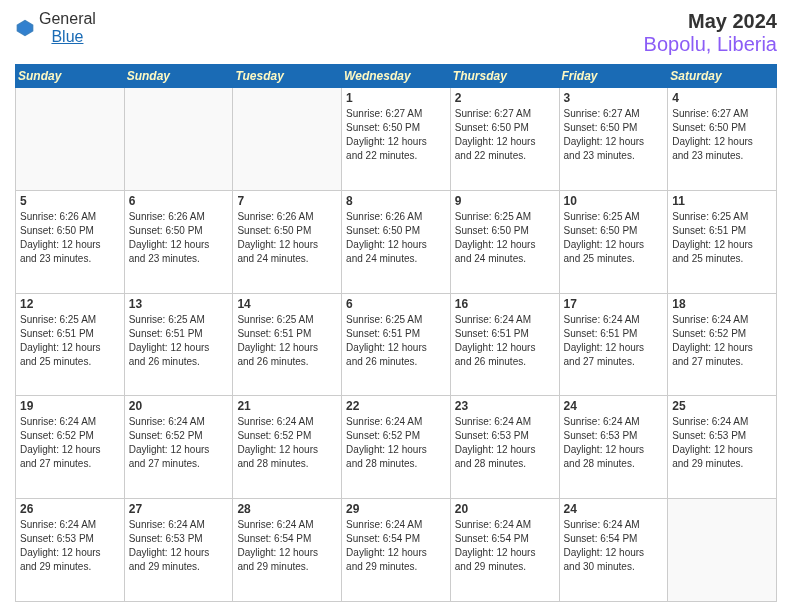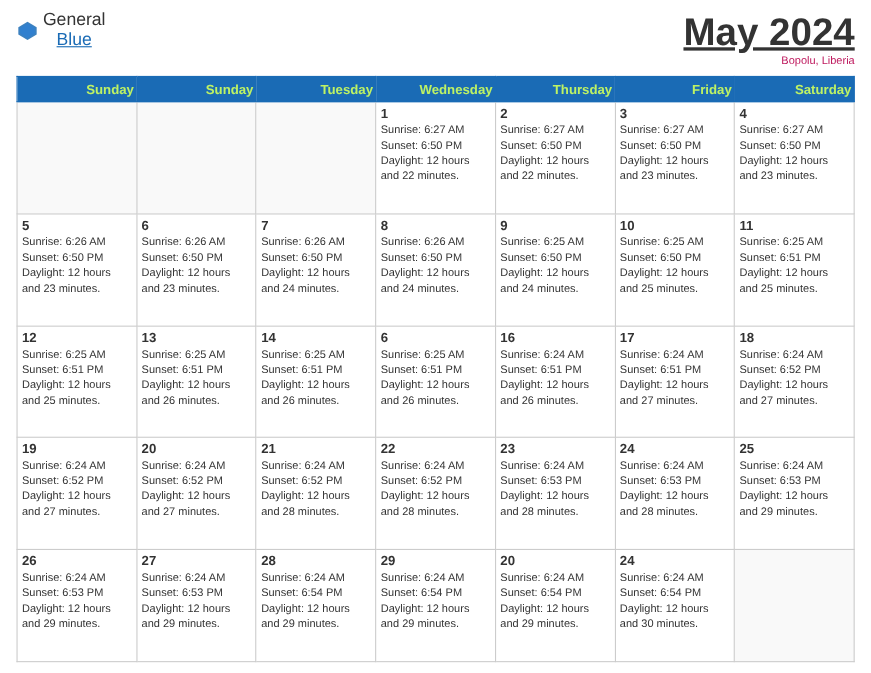--- a/index.html
+++ b/index.html
@@ -33,44 +33,44 @@
     .logo-blue { color: #1a6bb5; text-decoration: underline; }
     .logo-icon {
       width: 20px;
       height: 20px;
       margin-right: 2px;
     }
     .title-block {
       text-align: right;
     }
     .month-year {
-      font-size: 35px;
+      font-size: 20px;
       font-weight: bold;
       color: #333;
-      text-decoration: underline;
     }
     .location {
-      font-size: 10px;
-      color: #be185d;
+      font-size: 20px;
+      color: #8b5cf6;
     }
     .calendar {
       flex: 1;
       border-collapse: collapse;
       width: 100%;
       table-layout: fixed;
       font-size: 10.5px;
     }
     .calendar th {
       background-color: #1a6bb5;
-      color: #bef264;
-      text-align: right;
+      color: #fef9c3;
+      text-align: left;
       padding: 4px 2px;
       font-size: 12px;
       font-weight: bold;
       border: 1px solid #1a6bb5;
+      font-style: italic;
     }
     .calendar td {
       border: 1px solid #ccc;
       vertical-align: top;
       padding: 3px 4px;
       height: 88px;
       background: #fff;
     }
     .calendar td.empty {
       background: #f9f9f9;

